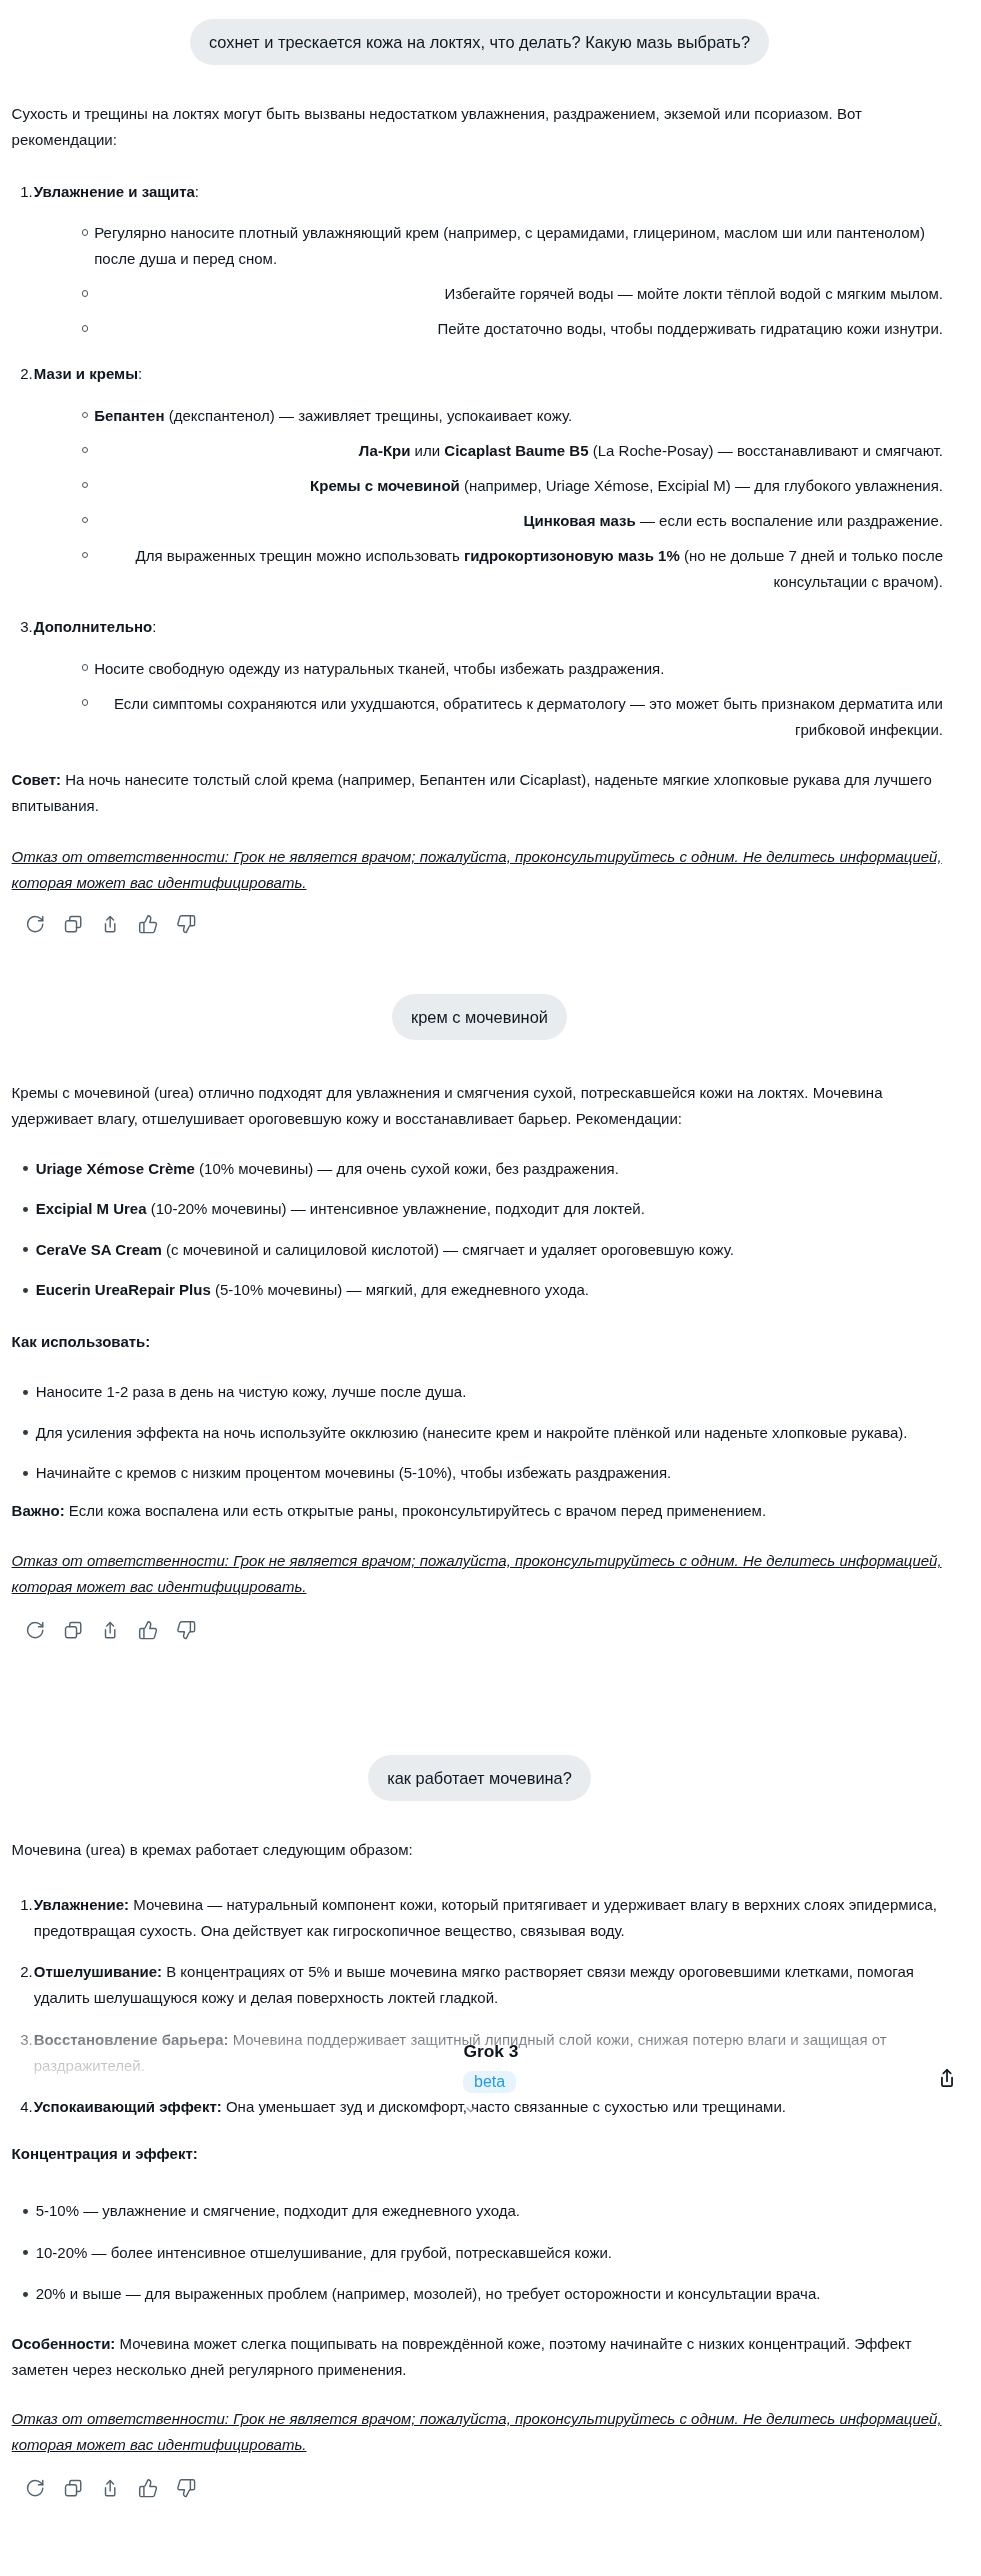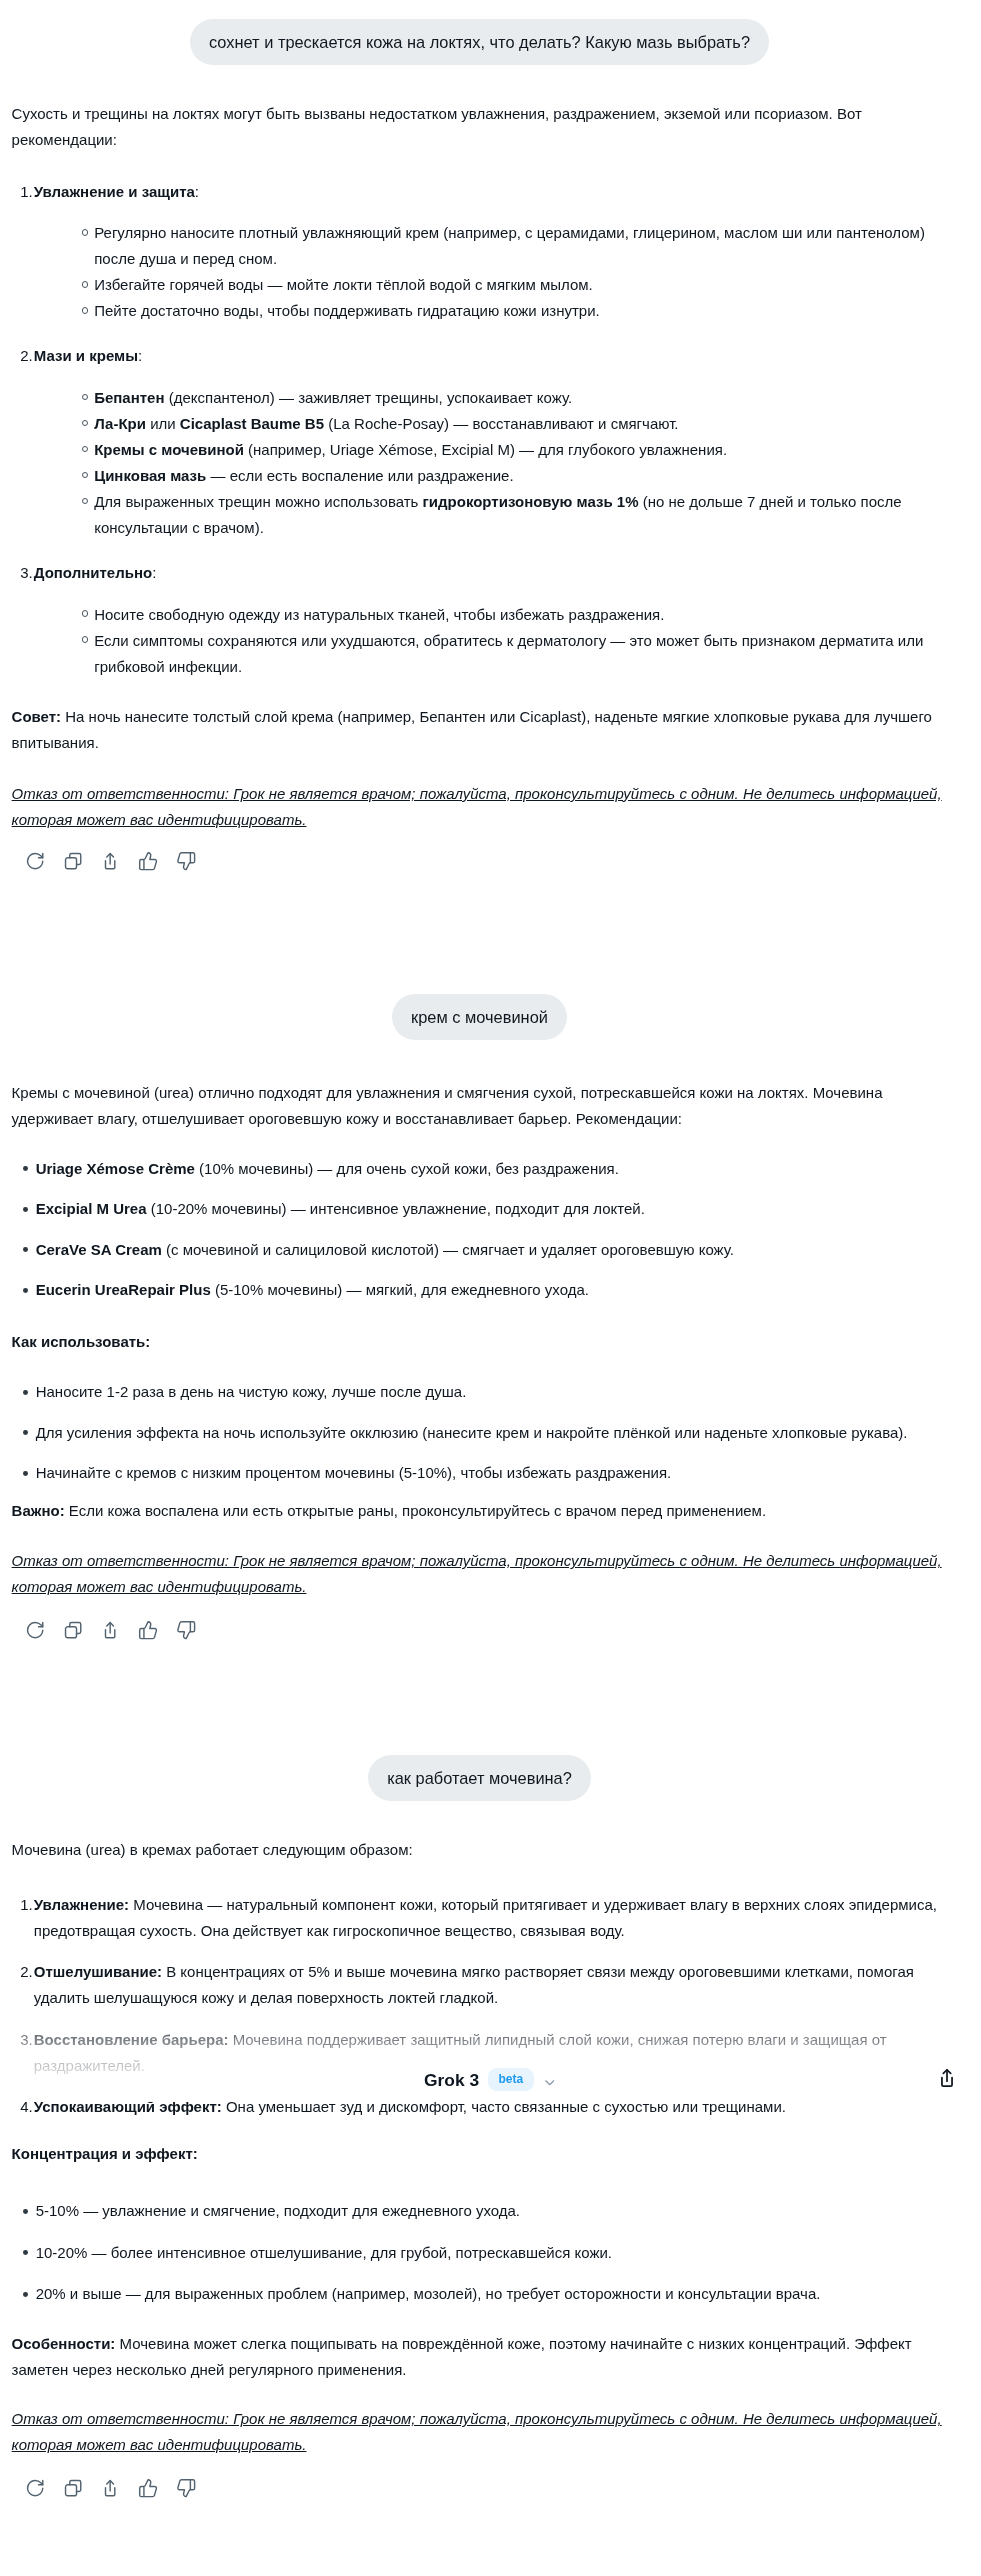--- a/index.html
+++ b/index.html
@@ -30,21 +30,21 @@
   .txt { flex: 1 1 auto; }
   .mark-num { flex: 0 0 auto; margin-left: 8.7px; min-width: 13.5px; white-space: pre; }
   .mark-dot {
     flex: 0 0 auto; width: 4.8px; height: 4.8px; border-radius: 50%;
     background: #2f3942; margin: 10.6px 7.7px 0 11.6px;
   }
   .mark-circ {
     flex: 0 0 auto; width: 6.8px; height: 6.8px; border-radius: 50%;
     border: 1.4px solid #4a545e; margin: 8.7px 5.8px 0 70px;
   }
-  .gap8  > .row + .row { margin-top: 0; }
+  .gap8  > .row + .row { margin-top: 9px; text-align: right; }
   .gap15 > .row + .row { margin-top: 14.5px; }
   .gap16 > .row + .row { margin-top: 15.5px; }
 
   .actions { display: flex; align-items: center; gap: 17.4px; padding-left: 25px; }
   .act {
     all: unset; cursor: pointer; width: 20.3px; height: 20.3px; color: #53626f; display: block;
   }
   .act svg, .ticon {
     display: block; width: 20.3px; height: 20.3px;
     fill: none; stroke: currentColor; stroke-width: 1.7;
@@ -60,24 +60,24 @@
       rgba(255,255,255,0.65) 45%,
       rgba(255,255,255,0.85) 70%,
       rgba(255,255,255,0.96) 100%);
     pointer-events: none;
   }
   .fh-row {
     position: absolute; left: 0; right: 0; top: 46px; height: 33px;
     display: flex; align-items: center; justify-content: center; gap: 8.7px;
     pointer-events: auto;
   }
-  .model-select { display: flex; align-items: flex-end; gap: 8.7px; cursor: pointer; }
+  .model-select { display: flex; align-items: flex-start; gap: 8.7px; cursor: pointer; flex-direction: column; }
   .model-name { font-size: 17.4px; font-weight: 700; color: #0d1620; }
   .badge {
-    background: #e8f4fd; color: #1d9bf0; font-size: 12px; font-weight: 700;
+    background: #e8f4fd; color: #1d9bf0; font-size: 16px; font-weight: 400;
     padding: 2.9px 10.6px; border-radius: 8.7px; line-height: 16.4px;
   }
   .chev { width: 15.5px; height: 15.5px; display: block; fill: none; stroke: #8c99a6; stroke-width: 2;
     stroke-linecap: round; stroke-linejoin: round; }
   .fh-share {
     all: unset; cursor: pointer; position: absolute; right: 24px; top: 50px;
     width: 22px; height: 22px; color: #0d1620; pointer-events: auto;
   }
   .fh-share svg { display: block; width: 22px; height: 22px; fill: none; stroke: currentColor;
     stroke-width: 1.9; stroke-linecap: round; stroke-linejoin: round; }

